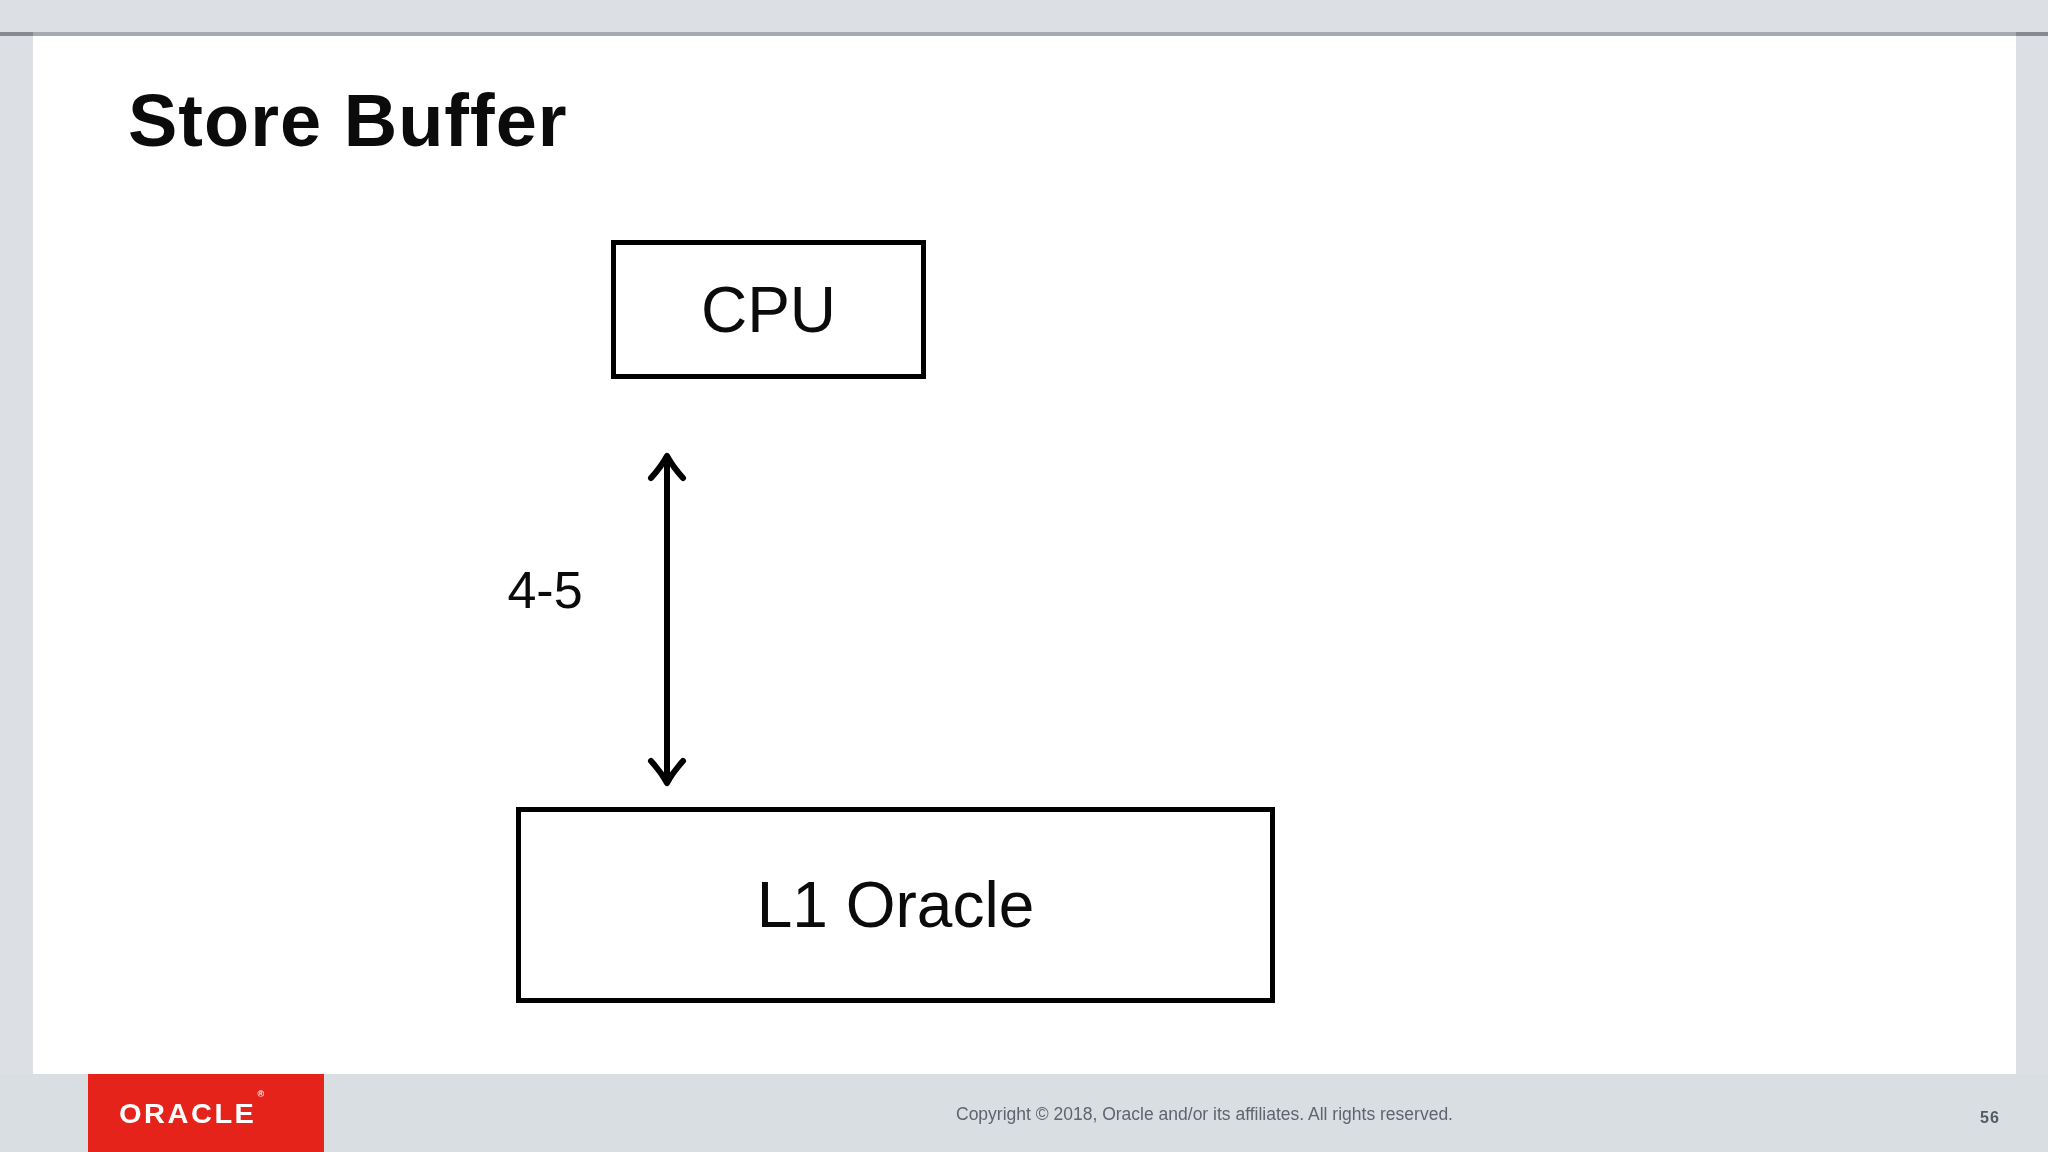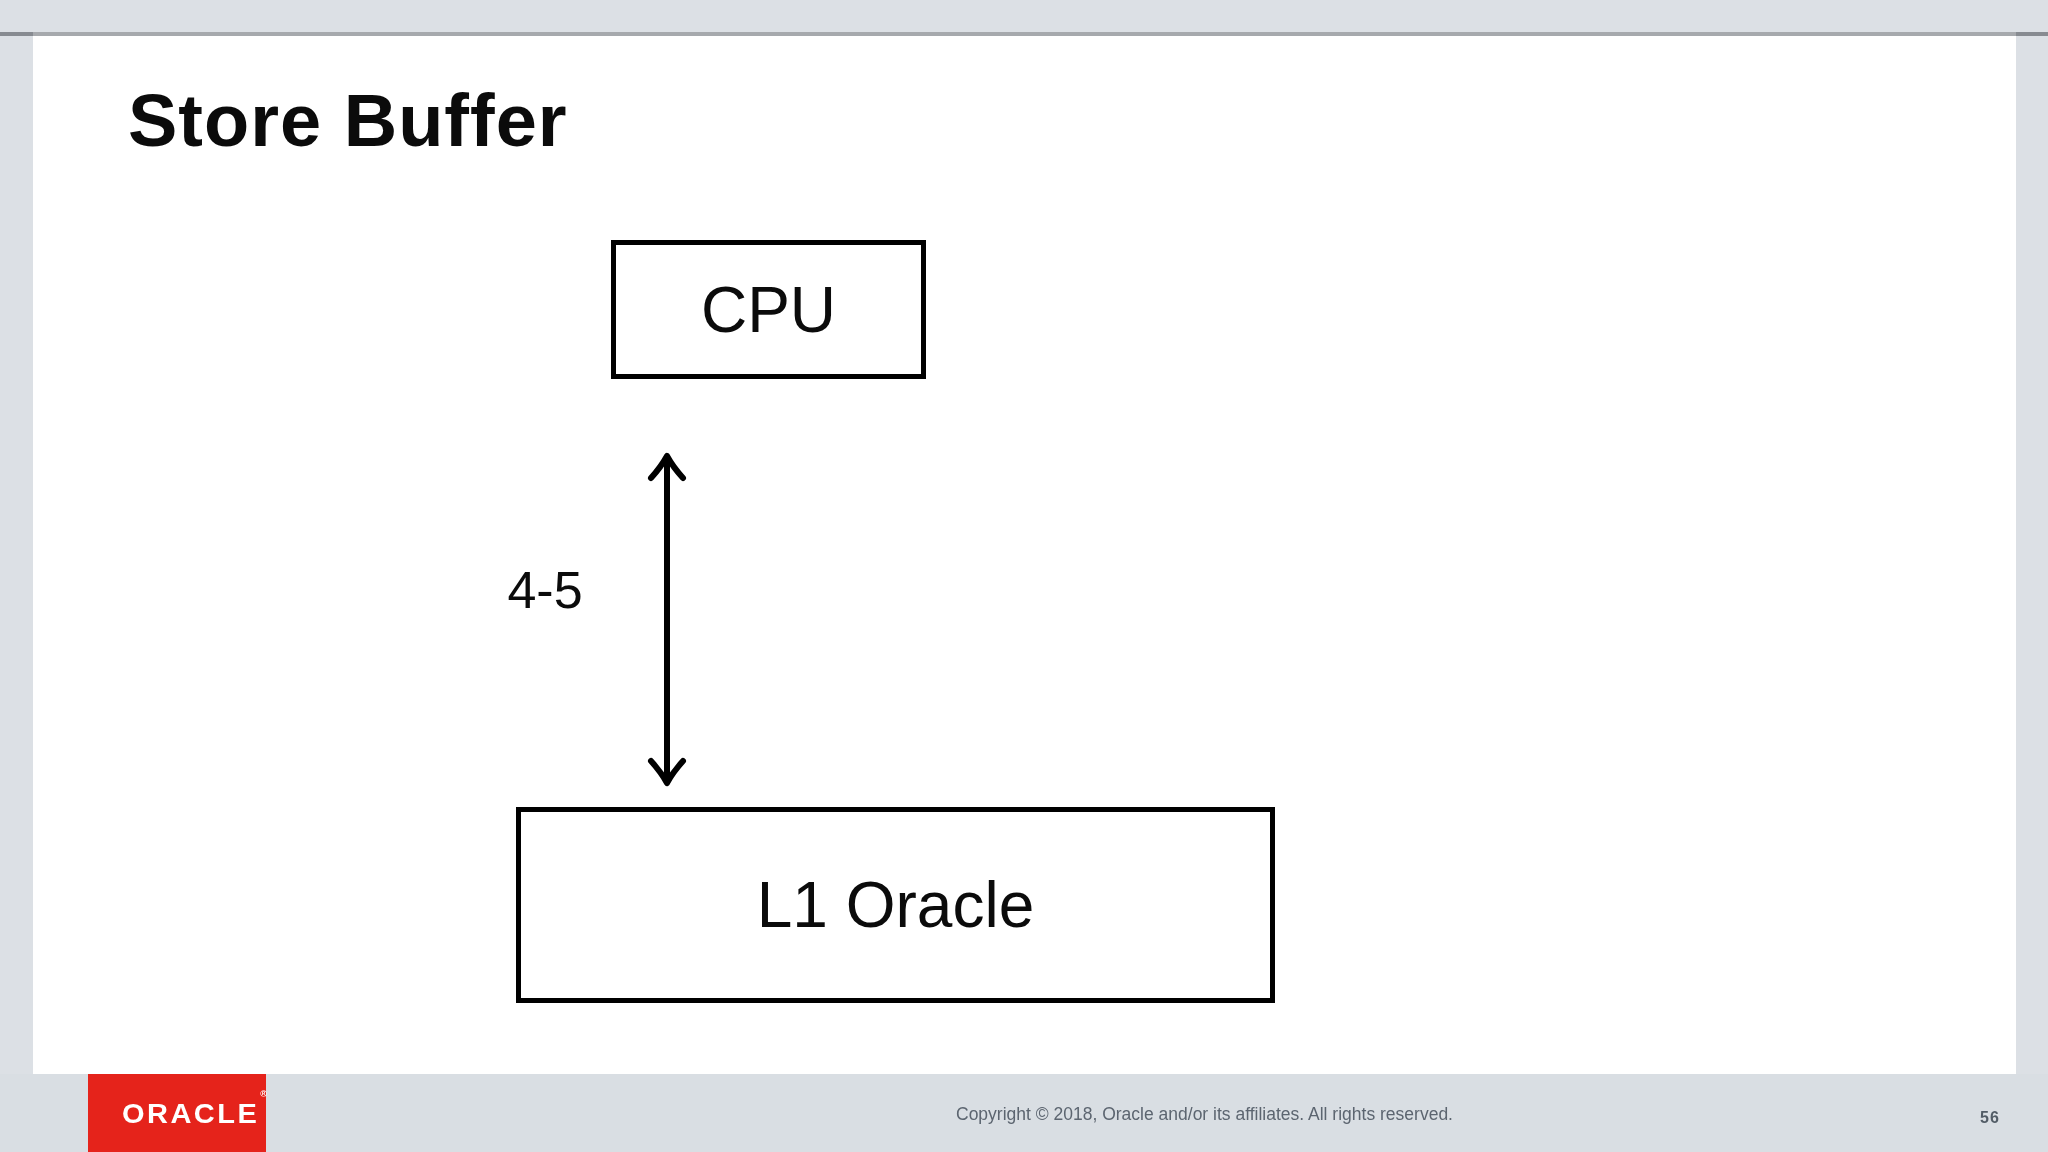--- a/index.html
+++ b/index.html
@@ -99,26 +99,27 @@
     left: 0;
     top: 1074px;
     width: 2048px;
     height: 78px;
     background: #d9dee3;
   }
   .oracle-logo {
     position: absolute;
     left: 88px;
     top: 1074px;
-    width: 178px;
+    width: 205px;
     height: 78px;
     background: #e5231b;
     display: flex;
     align-items: center;
-    justify-content: flex-end;
+    justify-content: flex-start;
+    padding-left: 31px;
   }
   .oracle-logo .wordmark {
     color: #ffffff;
     font-size: 29px;
     font-weight: 700;
     letter-spacing: 2.5px;
     transform: scaleY(0.95);
     white-space: nowrap;
   }
   .oracle-logo .reg {

